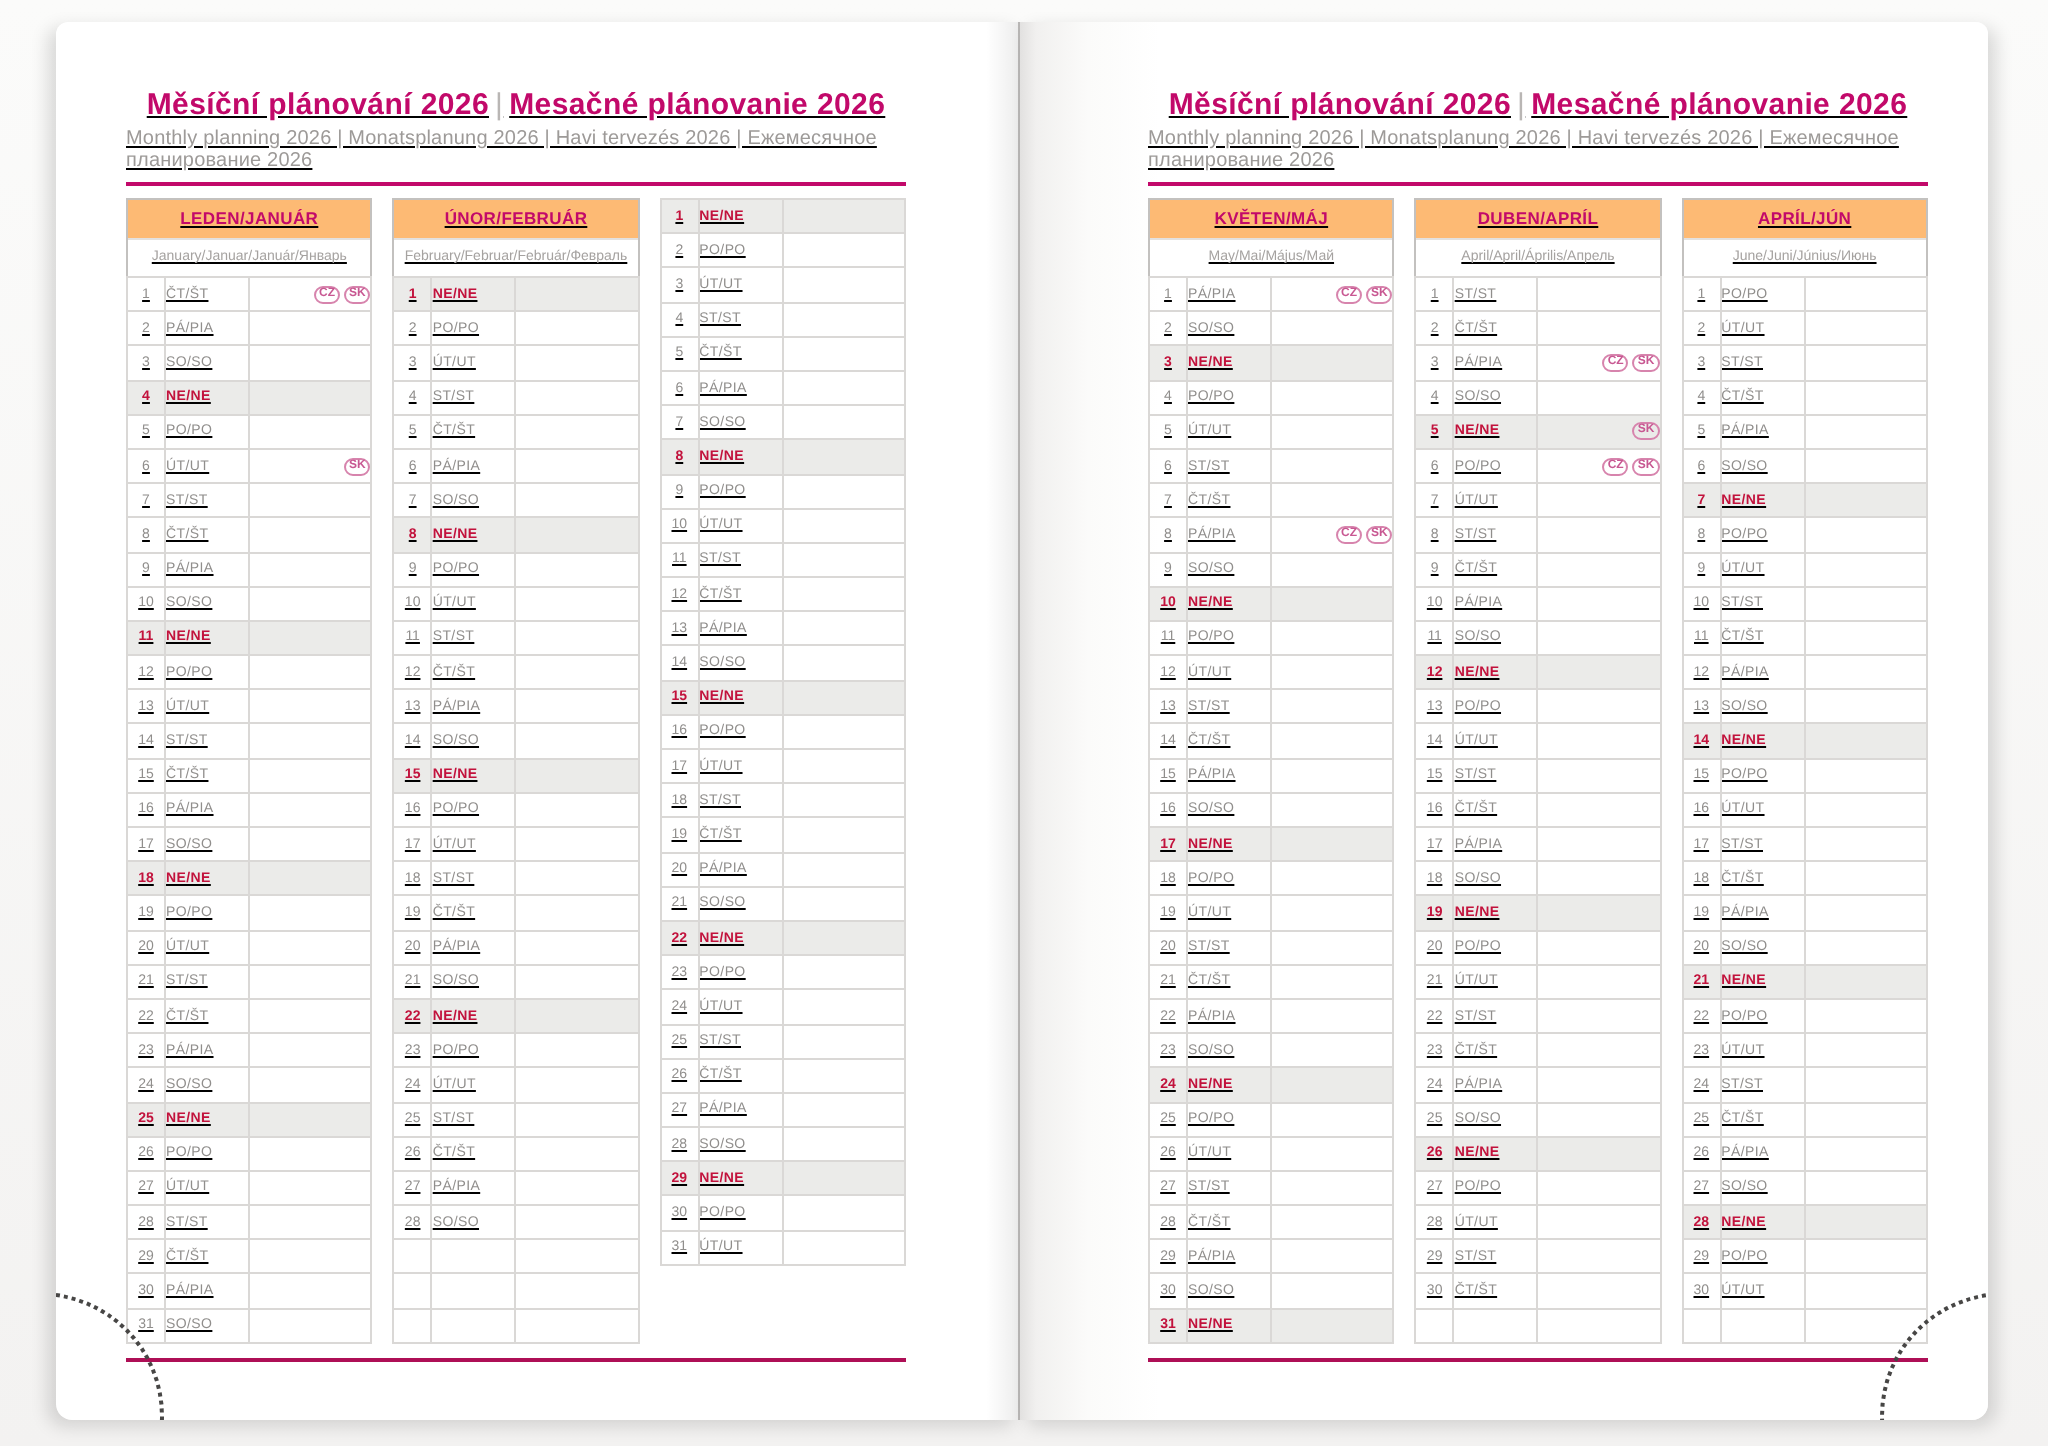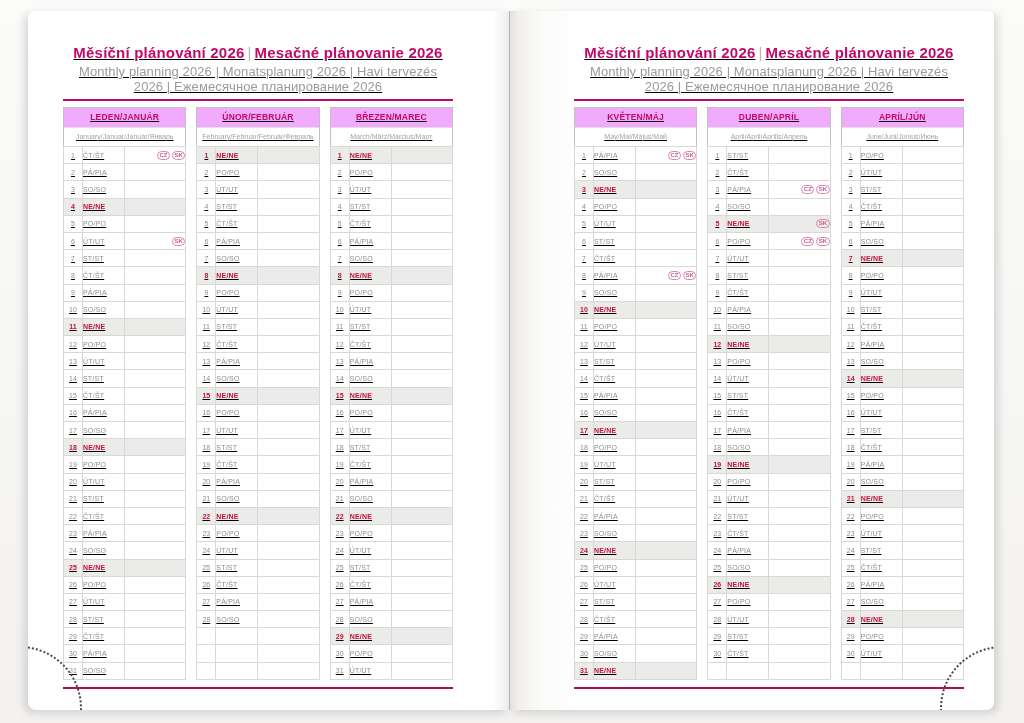--- a/index.html
+++ b/index.html
@@ -12,26 +12,26 @@
     background:linear-gradient(to right,rgba(0,0,0,0),rgba(0,0,0,.07));pointer-events:none;}
   .page.right{left:510px;width:484px;border-radius:0 6px 8px 0;
     box-shadow:4px 3px 9px rgba(0,0,0,.14);
     background:linear-gradient(to right,#e2e1e0 0px,#f1f0ef 8px,#fbfbfa 34px,#fff 70px);}
   .content{position:absolute;top:0;width:390px;text-decoration:underline;}
   .page.left .content{left:35px;}
   .page.right .content{left:64px;}
   .title-block{margin-top:33px;text-align:center;font-size:15px;font-weight:bold;
     color:#c2096a;letter-spacing:.2px;}
   .tdiv{color:#b9b6b4;font-weight:normal;padding:0 3px;}
-  .subtitle{margin-top:3px;text-align:center;font-size:13px;color:#9d9a98;letter-spacing:.1px;}
+  .subtitle{margin-top:3px;text-align:left;font-size:10px;color:#9d9a98;letter-spacing:.1px;}
   .rule{height:2px;background:#c2096a;margin-top:5px;}
   .months{display:flex;gap:10px;margin-top:6px;}
   .month{flex:1;min-width:0;}
   .month-header{border:1px solid #c3c1bf;border-bottom:none;}
-  .month-name{height:19px;line-height:19px;text-align:center;background:#f0abfc;
+  .month-name{height:19px;line-height:19px;text-align:center;background:#fdba74;
     color:#c2096a;font-weight:bold;font-size:8.5px;letter-spacing:.2px;
     border-bottom:1px solid #e3e1df;white-space:nowrap;overflow:hidden;}
   .month-trans{height:18px;line-height:18px;text-align:center;color:#a5a2a0;
     font-size:7px;background:#fff;white-space:nowrap;overflow:hidden;}
   table.days{width:100%;border-collapse:collapse;table-layout:fixed;border:1px solid #c3c1bf;}
   table.days td{border:1px solid #dad8d6;height:16.2px;font-size:7px;color:#908e8c;
     padding:0;vertical-align:middle;overflow:hidden;white-space:nowrap;}
   td.num{width:18px;text-align:center;}
   td.day{width:41px;padding-left:4px;letter-spacing:.2px;}
   td.note{text-align:right;padding-right:3px;}
@@ -382,24 +382,20 @@
                 </tr>
                 <tr>
                   <td class="num"></td>
                   <td class="day"></td>
                   <td class="note"></td>
                 </tr>
               </tbody>
             </table>
           </div>
           <div class="month">
-            <div class="month-header">
-              <div class="month-name">BŘEZEN/MAREC</div>
-              <div class="month-trans">March/März/Március/Март</div>
-            </div>
             <table class="days">
               <tbody>
                 <tr class="sun">
                   <td class="num">1</td>
                   <td class="day">NE/NE</td>
                   <td class="note"></td>
                 </tr>
                 <tr>
                   <td class="num">2</td>
                   <td class="day">PO/PO</td>

